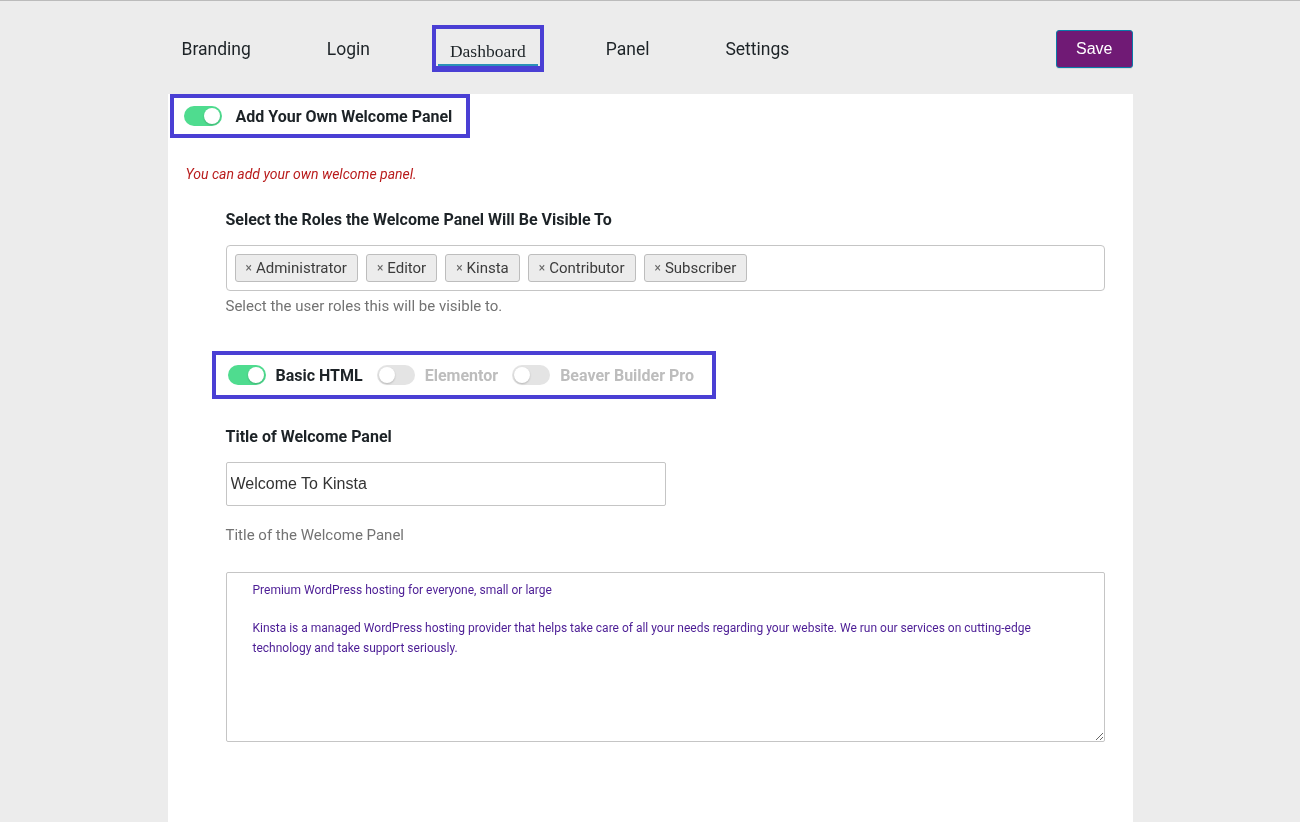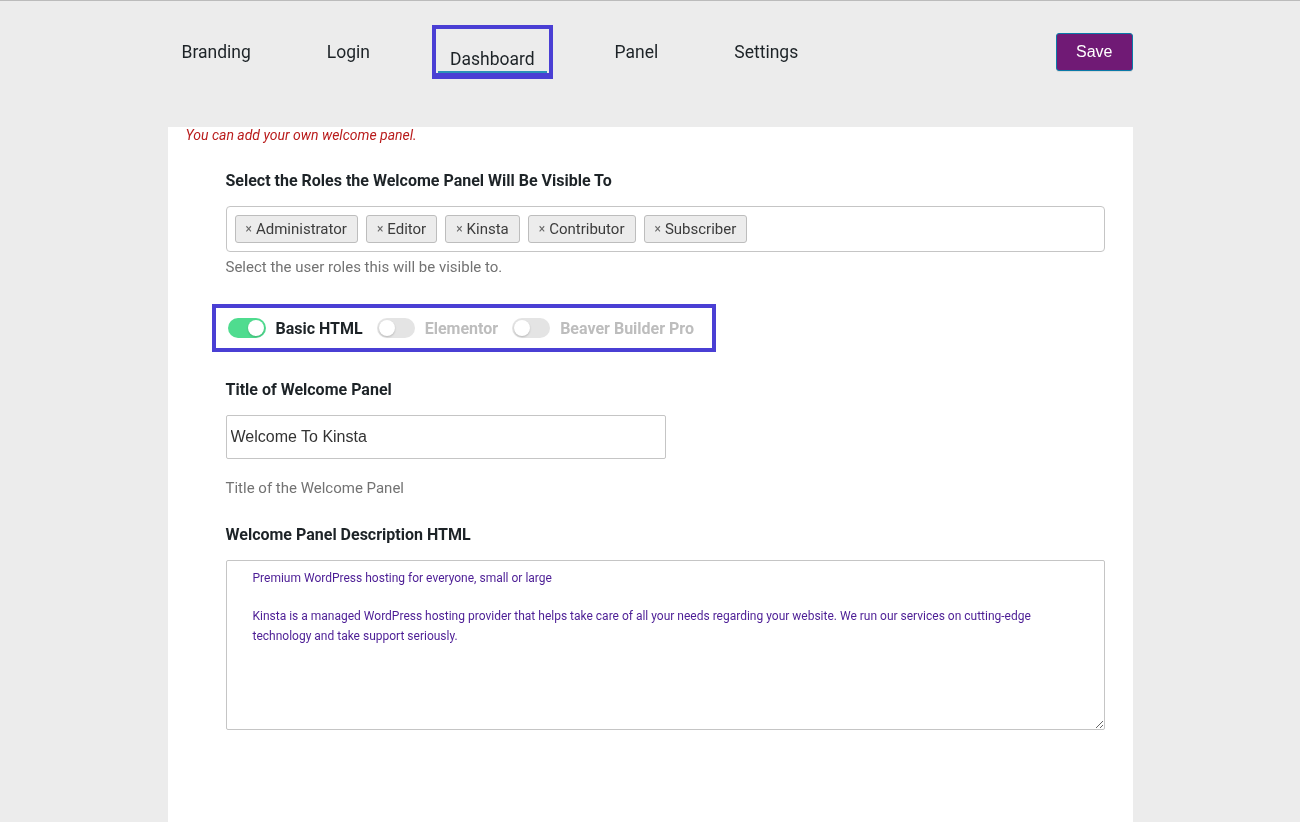--- a/index.html
+++ b/index.html
@@ -34,23 +34,24 @@
     }
     .nav-tab {
       font-size: 17.5px;
       color: #1d2327;
       cursor: pointer;
       padding: 10px 14px;
     }
     .nav-tab.active {
       border: 4px solid #4a3fd4;
       border-bottom: 6px solid #4a3fd4;
-      padding: 20px 14px 4px 14px;
+      padding: 12px 14px 4px 14px;
       position: relative;
       background: #ececec;
+      font-family: Liberation Serif, serif;
     }
     .nav-tab.active::after {
       content: "";
       position: absolute;
       left: 2px;
       right: 2px;
       bottom: 0;
       height: 2px;
       background: #2a91b8;
     }
@@ -163,20 +164,21 @@
       margin-top: 6px;
     }
 
     
     .template-row {
       display: inline-flex;
       align-items: center;
       border: 4px solid #4a3fd4;
       padding: 10px 18px 10px 12px;
       gap: 14px;
+      margin-top: 8px;
       margin-left: -14px;
     }
     .template-opt {
       display: flex;
       align-items: center;
       gap: 10px;
     }
 
     
     .text-input {
@@ -216,20 +218,26 @@
         <div class="nav-tab">Login</div>
         <div class="nav-tab active">Dashboard</div>
         <div class="nav-tab">Panel</div>
         <div class="nav-tab">Settings</div>
       </div>
       <button class="save-btn">Save</button>
     </div>
 
     <div class="panel">
 
+      <div class="welcome-toggle-row">
+        <div class="toggle">
+            <div class="knob"></div>
+          </div>
+        <div class="toggle-label">Add Your Own Welcome Panel</div>
+      </div>
 
       <div class="welcome-desc">You can add your own welcome panel.</div>
 
       
       <div class="section">
         <div class="section-title">Select the Roles the Welcome Panel Will Be Visible To</div>
         <div class="roles-box">
           <span class="chip">
             <span class="x">×</span>
             <span>Administrator</span>
@@ -280,21 +288,20 @@
 
       
       <div class="section">
         <div class="section-title">Title of Welcome Panel</div>
         <input class="text-input" type="text" value="Welcome To Kinsta" style="">
         <div class="help-text" style="margin-top:20px;">Title of the Welcome Panel</div>
       </div>
 
       
       <div class="section">
-        <div class="section-title">Welcome Panel Description HTML</div>
         <textarea class="textarea" style="">Premium WordPress hosting for everyone, small or large
 
 Kinsta is a managed WordPress hosting provider that helps take care of all your needs regarding your website. We run our services on cutting-edge technology and take support seriously.</textarea>
       </div>
 
     </div>
   </div>
 </div>
 
 </body></html>

